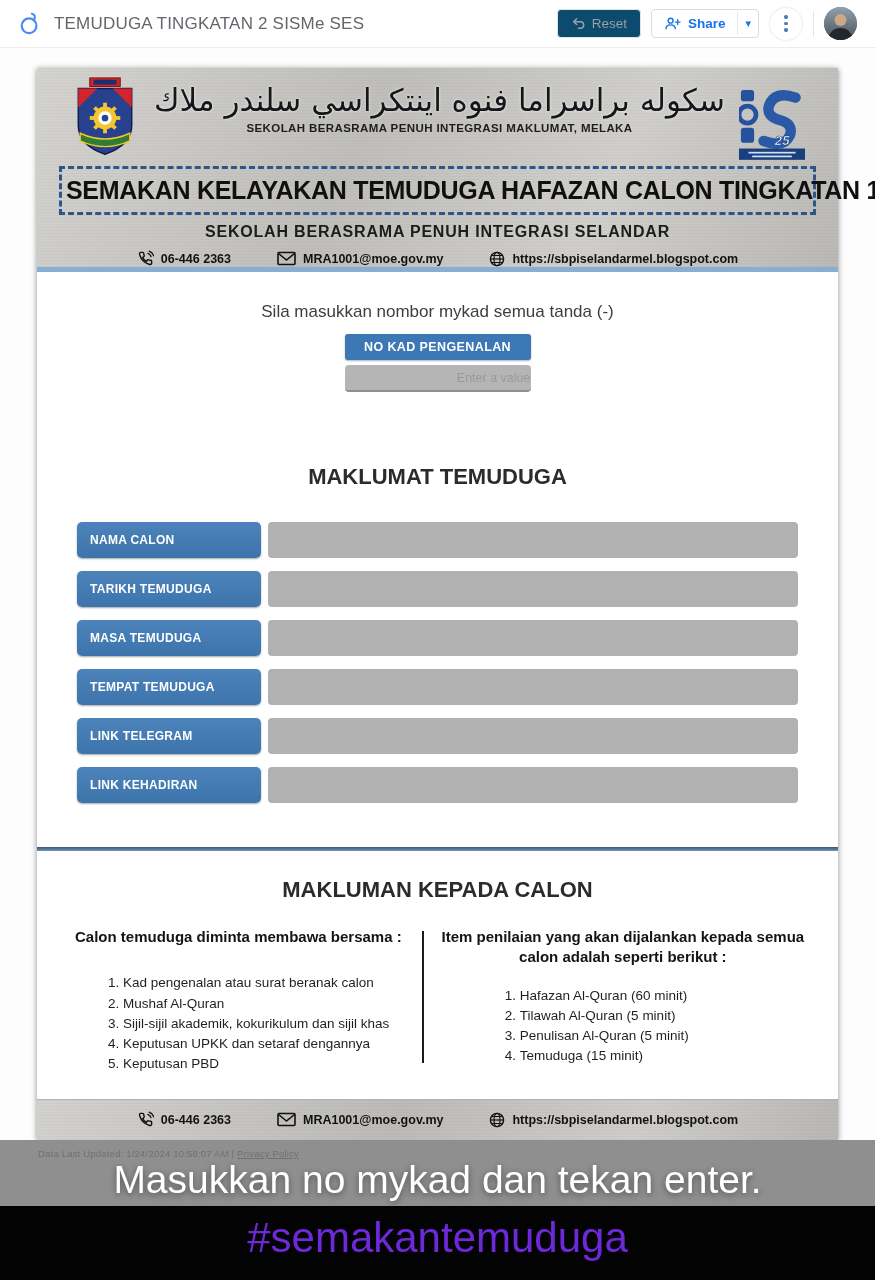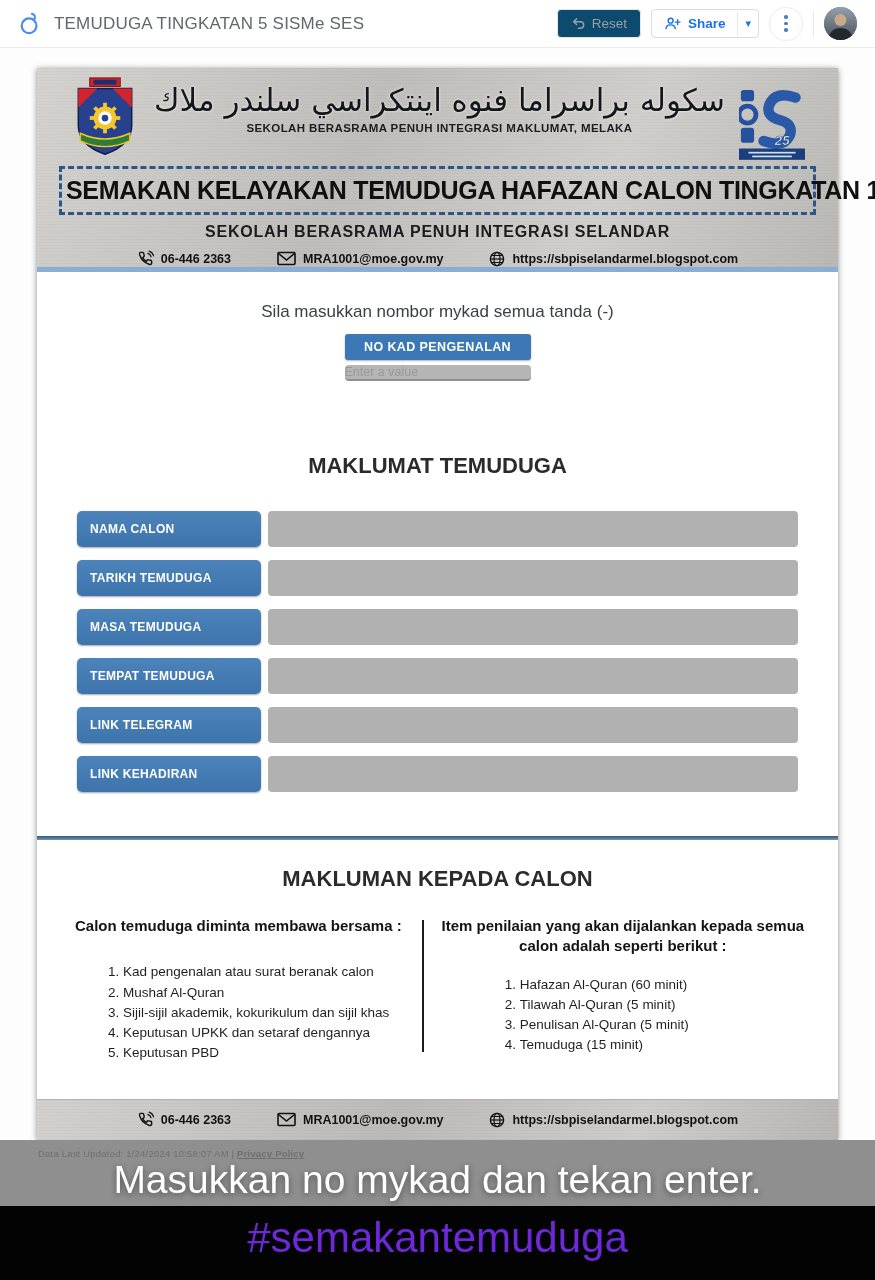--- a/index.html
+++ b/index.html
@@ -52,22 +52,22 @@
   .contact-row { display:flex; justify-content:center; align-items:center; gap:46px; margin-top:9px; }
   .contact-item { display:flex; align-items:center; gap:7px; font-size:12.5px; font-weight:bold; color:#121212;text-align:center; }
   .contact-item svg { flex:0 0 auto; }
 
   
   .card-body { background:#fff; }
   .instruction { text-align:center; font-size:17px; color:#3d4043; margin-top:30px; }
   .key-btn { width:186px; margin:12px auto 0; background:#3b78b5; color:#fff; text-align:center;
              font-size:12.5px; font-weight:bold; letter-spacing:.4px; padding:6px 0; border-radius:3px;
              box-shadow:0 1px 2px rgba(0,0,0,.3); }
-  .key-input { display:block; width:186px; height:16px; margin:5px auto 0; background:#b5b5b5;
-               border:none; border-bottom:2px solid #8f8f8f; border-radius:4px; text-align:left;
+  .key-input { display:block; width:186px; height:27px; margin:5px auto 0; background:#b5b5b5;
+               border:none; border-bottom:2px solid #8f8f8f; border-radius:4px; text-align:right;
                font-size:12.5px; color:#555; outline:none; font-family:inherit; }
   .key-input::placeholder { color:#999; }
 
   .section-title { text-align:center; font-size:22px; font-weight:bold; color:#2b2b2b; }
   .title-maklumat { margin-top:72px; }
 
   .rows { margin:32px 40px 0; }
   .row { display:flex; align-items:stretch; margin-bottom:13px; height:36px; }
   .row-label { width:184px; background:linear-gradient(180deg,#4c83bb,#3d74ac); border-radius:5px;
                color:#fff; font-size:12px; font-weight:bold; letter-spacing:.3px; line-height:36px;
@@ -89,38 +89,38 @@
   .card-footer { margin-top:auto; background:
       repeating-linear-gradient(0deg, rgba(0,0,0,.025) 0 1px, transparent 1px 3px),
       linear-gradient(115deg, rgba(255,255,255,.20), rgba(0,0,0,.06) 45%, rgba(255,255,255,.12) 75%, rgba(0,0,0,.08)),
       #c7c6c2;
       border-top:1px solid #b3b2ae; padding:11px 0 12px; }
   .card-footer .contact-row { margin-top:0; }
 
   
   .band-grey { position:absolute; left:0; top:1140px; width:875px; height:66px; background:#8f8f8f; }
   .statusbar { padding:8px 0 0 38px; font-size:9.5px; color:#707070; letter-spacing:.2px; }
-  .statusbar .privacy { text-decoration:underline; cursor:pointer;font-weight:bold; }
+  .statusbar .privacy { text-decoration:underline; cursor:pointer; }
   .band-black { position:absolute; left:0; top:1206px; width:875px; height:74px; background:#030303; }
   .caption-line1 { position:absolute; top:1158px; left:0; width:875px; text-align:center; color:#fff;
                    font-size:39px; text-shadow:0 2px 6px rgba(0,0,0,.45); }
   .caption-line2 { position:absolute; top:1214px; left:0; width:875px; text-align:center; color:#6d28d9;
                    font-size:42px; }
 </style>
 </head>
 <body>
 
 <div class="page">
 
   <div class="topbar">
     <svg class="app-icon" viewBox="0 0 26 26">
       <circle cx="12" cy="15" r="8" fill="none" stroke="#4b8bf5" stroke-width="2.4"></circle>
       <path d="M15 2 Q20 3.5 17.5 8" fill="none" stroke="#4b8bf5" stroke-width="2.2" stroke-linecap="round"></path>
     </svg>
-    <div class="app-title">TEMUDUGA TINGKATAN 5 SISMe SES</div>
+    <div class="app-title">TEMUDUGA TINGKATAN 2 SISMe SES</div>
     <div class="topbar-right">
       <button class="btn-reset">
         <svg width="15" height="15" viewBox="0 0 16 16">
           <path d="M6 3 L3 6 L6 9" fill="none" stroke="#9aa0a6" stroke-width="1.6" stroke-linecap="round" stroke-linejoin="round"></path>
           <path d="M3 6 H10 a3.5 3.5 0 0 1 0 7 H8" fill="none" stroke="#9aa0a6" stroke-width="1.6" stroke-linecap="round"></path>
         </svg>
         <span>Reset</span>
       </button>
       <div class="btn-share-group">
         <div class="btn-share-main">

